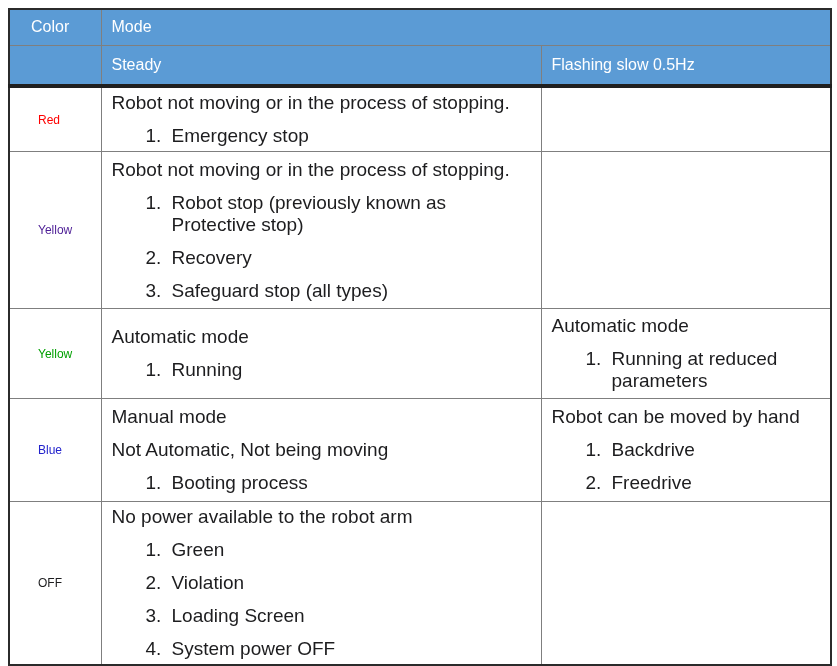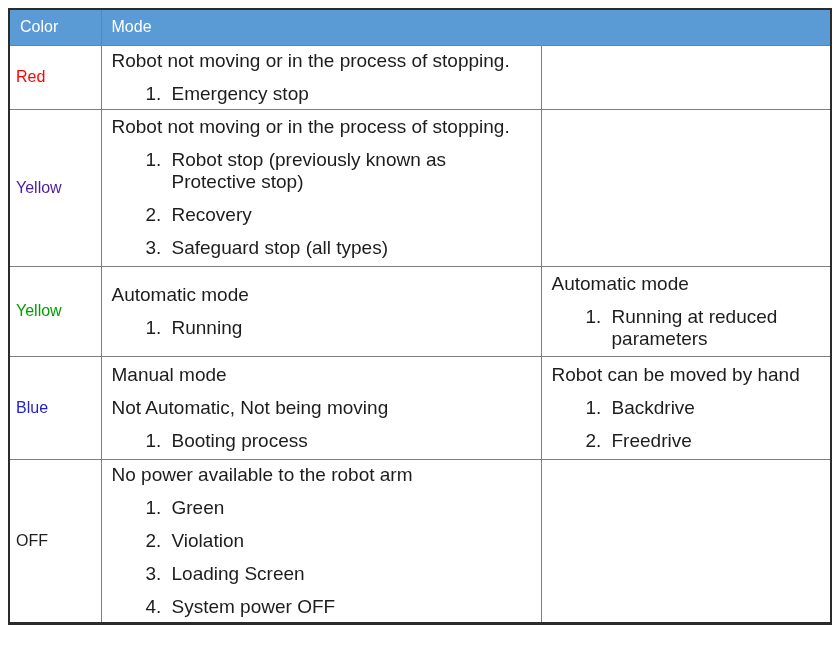--- a/index.html
+++ b/index.html
@@ -33,26 +33,26 @@
     color: #ffffff;
     font-weight: normal;
     font-size: 16px;
     text-align: left;
     padding: 0 10px;
     vertical-align: middle;
   }
   tr.hdr1 { height: 36px; }
   tr.hdr2 { height: 41px; }
   tr.hdr2 th { border-bottom: 4px solid #1f1f1f; }
-  th.color-hdr { padding-left: 10px; }
+  th.color-hdr { padding-left: 21px; }
   
   td.color-cell {
     vertical-align: middle;
-    font-size: 16px;
-    padding: 0 6px 0 6px;
+    font-size: 12px;
+    padding: 0 6px 0 28px;
     background: #ffffff;
   }
   td.content-cell {
     vertical-align: middle;
     font-size: 19px;
     line-height: 22px;
     padding: 4px 10px;
     background: #ffffff;
   }
   .para { margin: 0 0 11px 0; }
@@ -75,20 +75,25 @@
   <table class="status-table">
     <colgroup>
       <col style="width:92px">
       <col style="width:440px">
       <col style="width:290px">
     </colgroup>
     <thead>
       <tr class="hdr1">
         <th class="color-hdr">Color</th>
         <th colspan="2">Mode</th>
+      </tr>
+      <tr class="hdr2">
+        <th></th>
+        <th>Steady</th>
+        <th>Flashing slow 0.5Hz</th>
       </tr>
     </thead>
     <tbody>
         <tr style="height:60px">
           <td class="color-cell"><span style="color:#FF0000">Red</span></td>
           <td class="content-cell">
             <div class="para">Robot not moving or in the process of stopping.</div>
             <div class="li">
               <span class="num">1.</span>
               <span class="li-text">Emergency stop</span>

